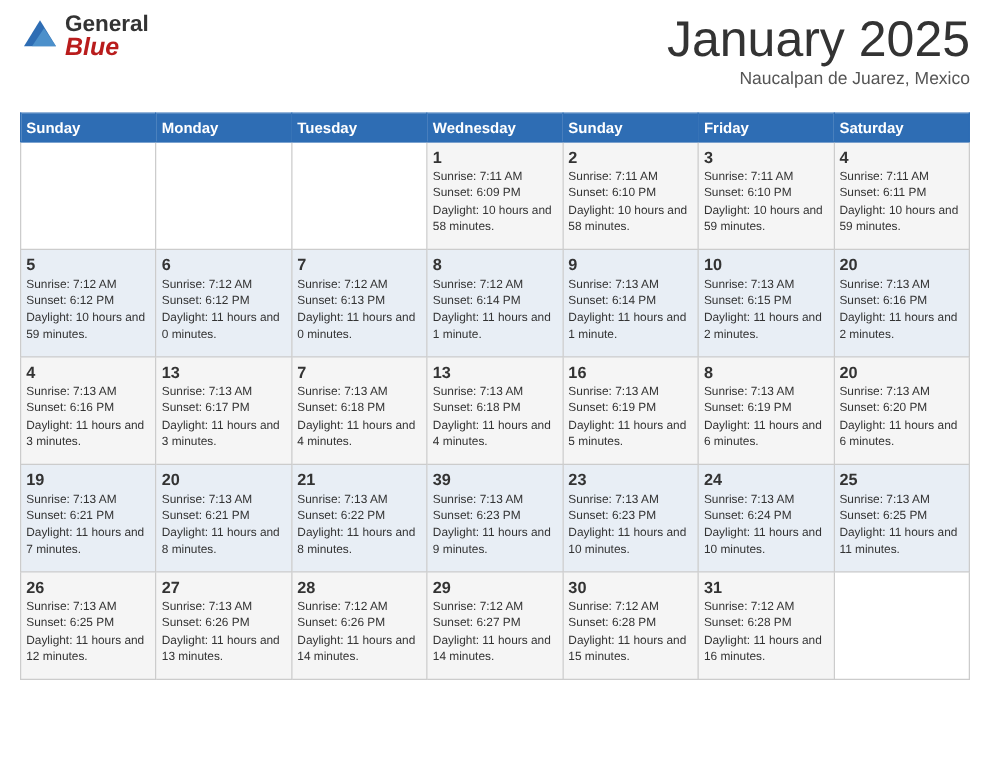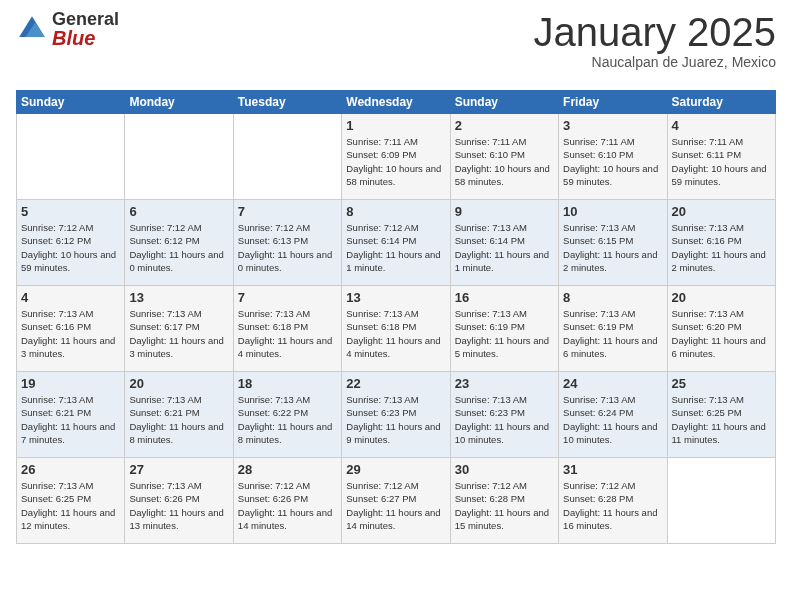--- a/index.html
+++ b/index.html
@@ -221,25 +221,25 @@
         <tr>
           <td>
             <span class="day-number">19</span>
             <div class="day-info">Sunrise: 7:13 AM<br>Sunset: 6:21 PM<br>Daylight: 11 hours and 7 minutes.</div>
           </td>
           <td>
             <span class="day-number">20</span>
             <div class="day-info">Sunrise: 7:13 AM<br>Sunset: 6:21 PM<br>Daylight: 11 hours and 8 minutes.</div>
           </td>
           <td>
-            <span class="day-number">18</span>
+            <span class="day-number">21</span>
             <div class="day-info">Sunrise: 7:13 AM<br>Sunset: 6:22 PM<br>Daylight: 11 hours and 8 minutes.</div>
           </td>
           <td>
-            <span class="day-number">22</span>
+            <span class="day-number">39</span>
             <div class="day-info">Sunrise: 7:13 AM<br>Sunset: 6:23 PM<br>Daylight: 11 hours and 9 minutes.</div>
           </td>
           <td>
             <span class="day-number">23</span>
             <div class="day-info">Sunrise: 7:13 AM<br>Sunset: 6:23 PM<br>Daylight: 11 hours and 10 minutes.</div>
           </td>
           <td>
             <span class="day-number">24</span>
             <div class="day-info">Sunrise: 7:13 AM<br>Sunset: 6:24 PM<br>Daylight: 11 hours and 10 minutes.</div>
           </td>

